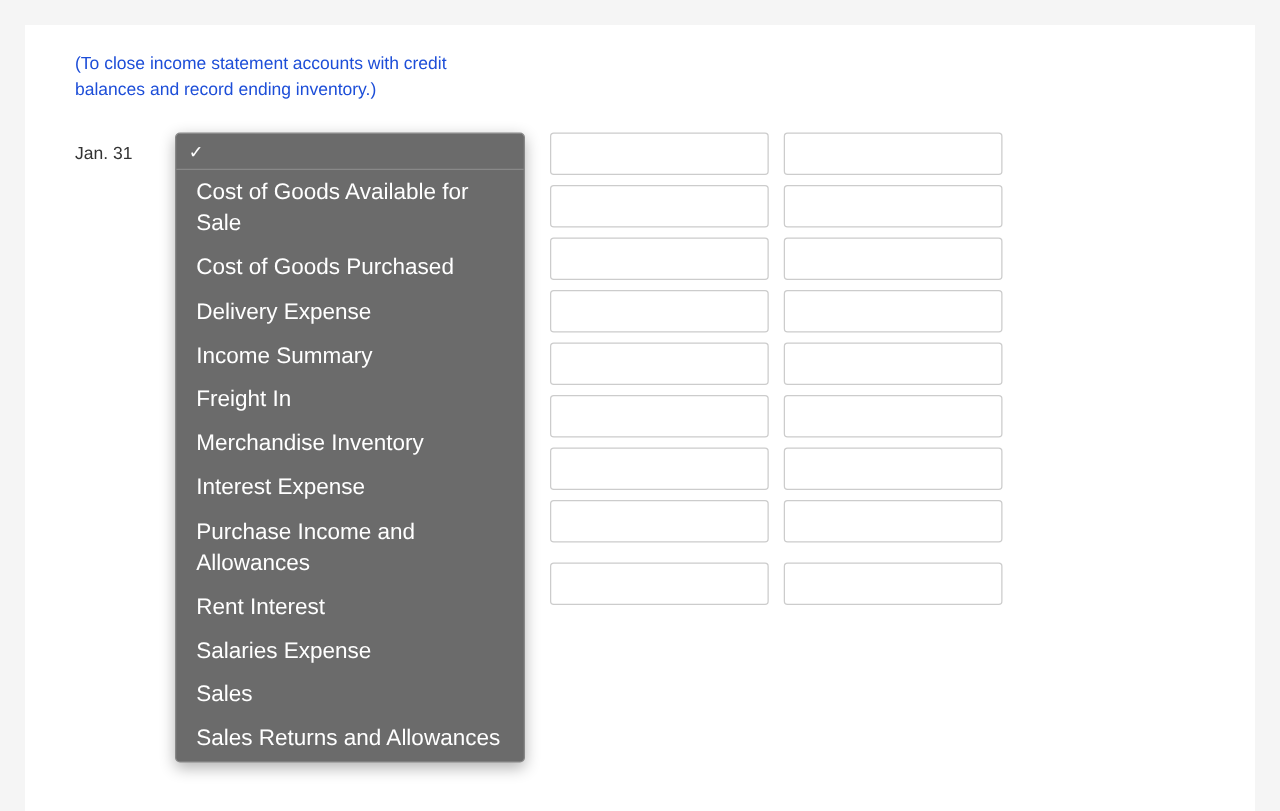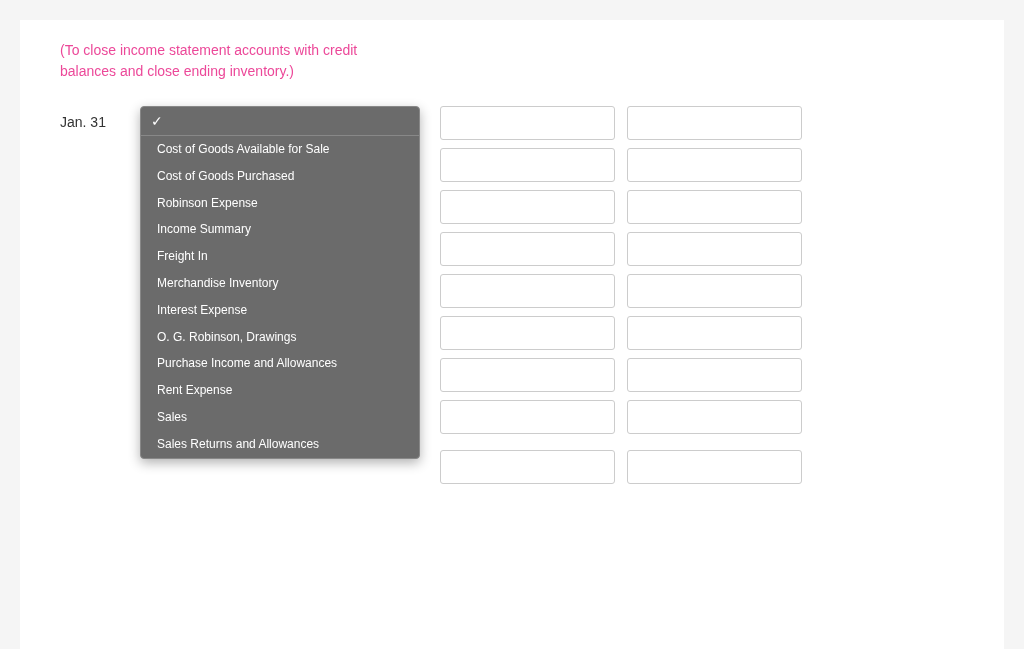--- a/index.html
+++ b/index.html
@@ -22,21 +22,21 @@
     .page-container {
       background: #ffffff;
       width: 1024px;
       min-height: 649px;
       padding: 20px 40px;
       position: relative;
     }
 
     .intro-text {
       font-size: 14px;
-      color: #ec4899;
+      color: #1d4ed8;
       margin-bottom: 24px;
       line-height: 1.5;
     }
 
     .date-label {
       width: 80px;
       font-size: 14px;
       color: #333;
       flex-shrink: 0;
       align-self: flex-start;
@@ -62,21 +62,21 @@
       border-bottom: 1px solid #888;
     }
 
     .dropdown-open .check-mark {
       color: #ffffff;
     }
 
     .dropdown-item {
       padding: 5px 16px;
       color: #ffffff;
-      font-size: 12px;
+      font-size: 18px;
       cursor: pointer;
       line-height: 1.4;
     }
 
     .input-box {
       width: 175px;
       height: 34px;
       border: 1px solid #ccc;
       border-radius: 3px;
       background: #ffffff;
@@ -84,44 +84,44 @@
       padding: 4px 8px;
       font-size: 14px;
     }
   </style>
 </head>
 <body>
 
 <div class="page-container">
   <div class="intro-text">
     <span>(To close income statement accounts with credit</span><br>
-    <span>balances and close ending inventory.)</span>
+    <span>balances and record ending inventory.)</span>
   </div>
 
   <div style="display: flex; align-items: flex-start; gap: 0;">
 
     <div style="display: flex; align-items: flex-start;">
       <div class="date-label">Jan. 31</div>
 
       <div style="position: relative; width: 280px;">
 
         <div class="dropdown-open">
           <div class="check-row">
             <span class="check-mark">✓</span>
           </div>
           <div class="dropdown-item">Cost of Goods Available for Sale</div>
           <div class="dropdown-item">Cost of Goods Purchased</div>
-          <div class="dropdown-item">Robinson Expense</div>
+          <div class="dropdown-item">Delivery Expense</div>
           <div class="dropdown-item">Income Summary</div>
           <div class="dropdown-item">Freight In</div>
           <div class="dropdown-item">Merchandise Inventory</div>
           <div class="dropdown-item">Interest Expense</div>
-          <div class="dropdown-item">O. G. Robinson, Drawings</div>
           <div class="dropdown-item">Purchase Income and Allowances</div>
-          <div class="dropdown-item">Rent Expense</div>
+          <div class="dropdown-item">Rent Interest</div>
+          <div class="dropdown-item">Salaries Expense</div>
           <div class="dropdown-item">Sales</div>
           <div class="dropdown-item">Sales Returns and Allowances</div>
         </div>
 
       </div>
     </div>
 
     <div style="margin-left: 20px; display: flex; flex-direction: column; gap: 8px; padding-top: 0;">
 
       <div style="display:flex; gap:12px;">

